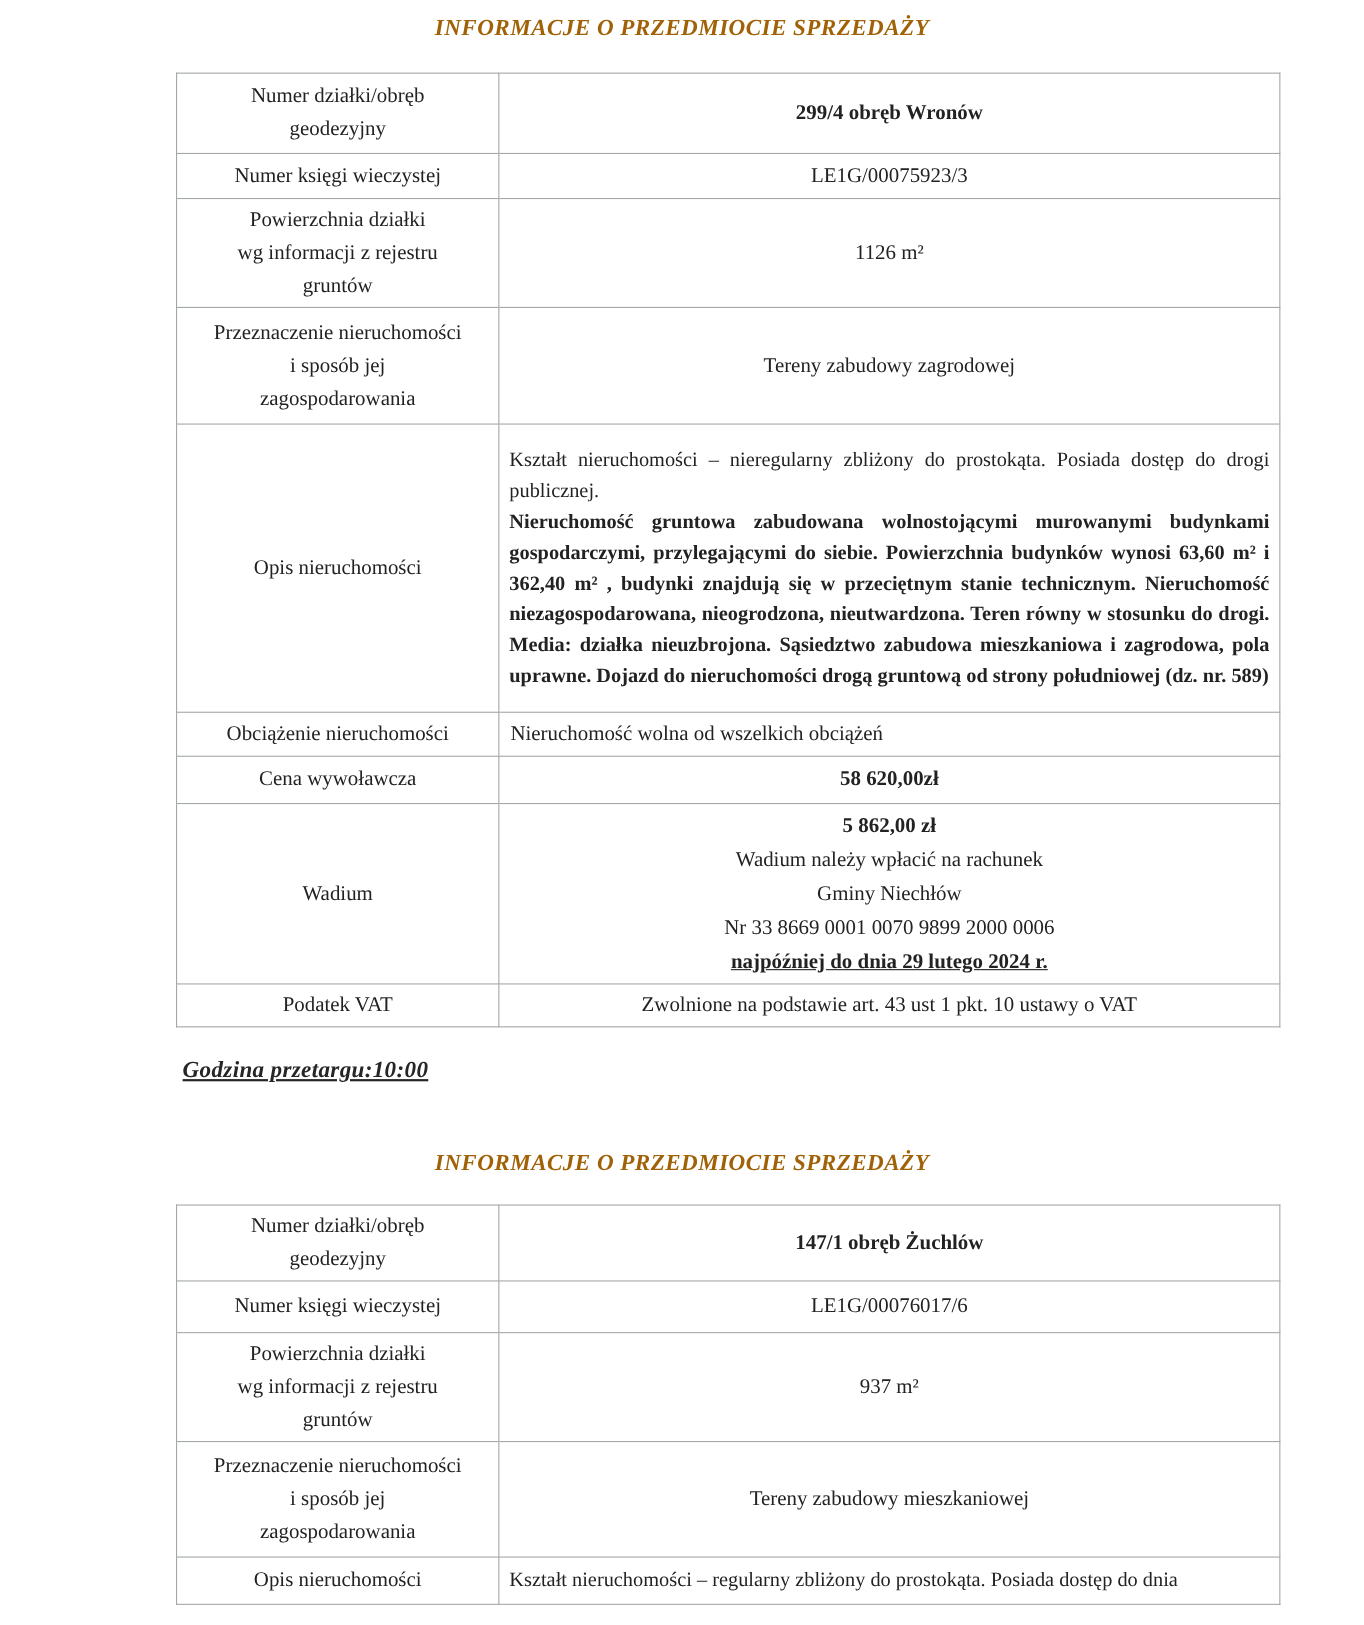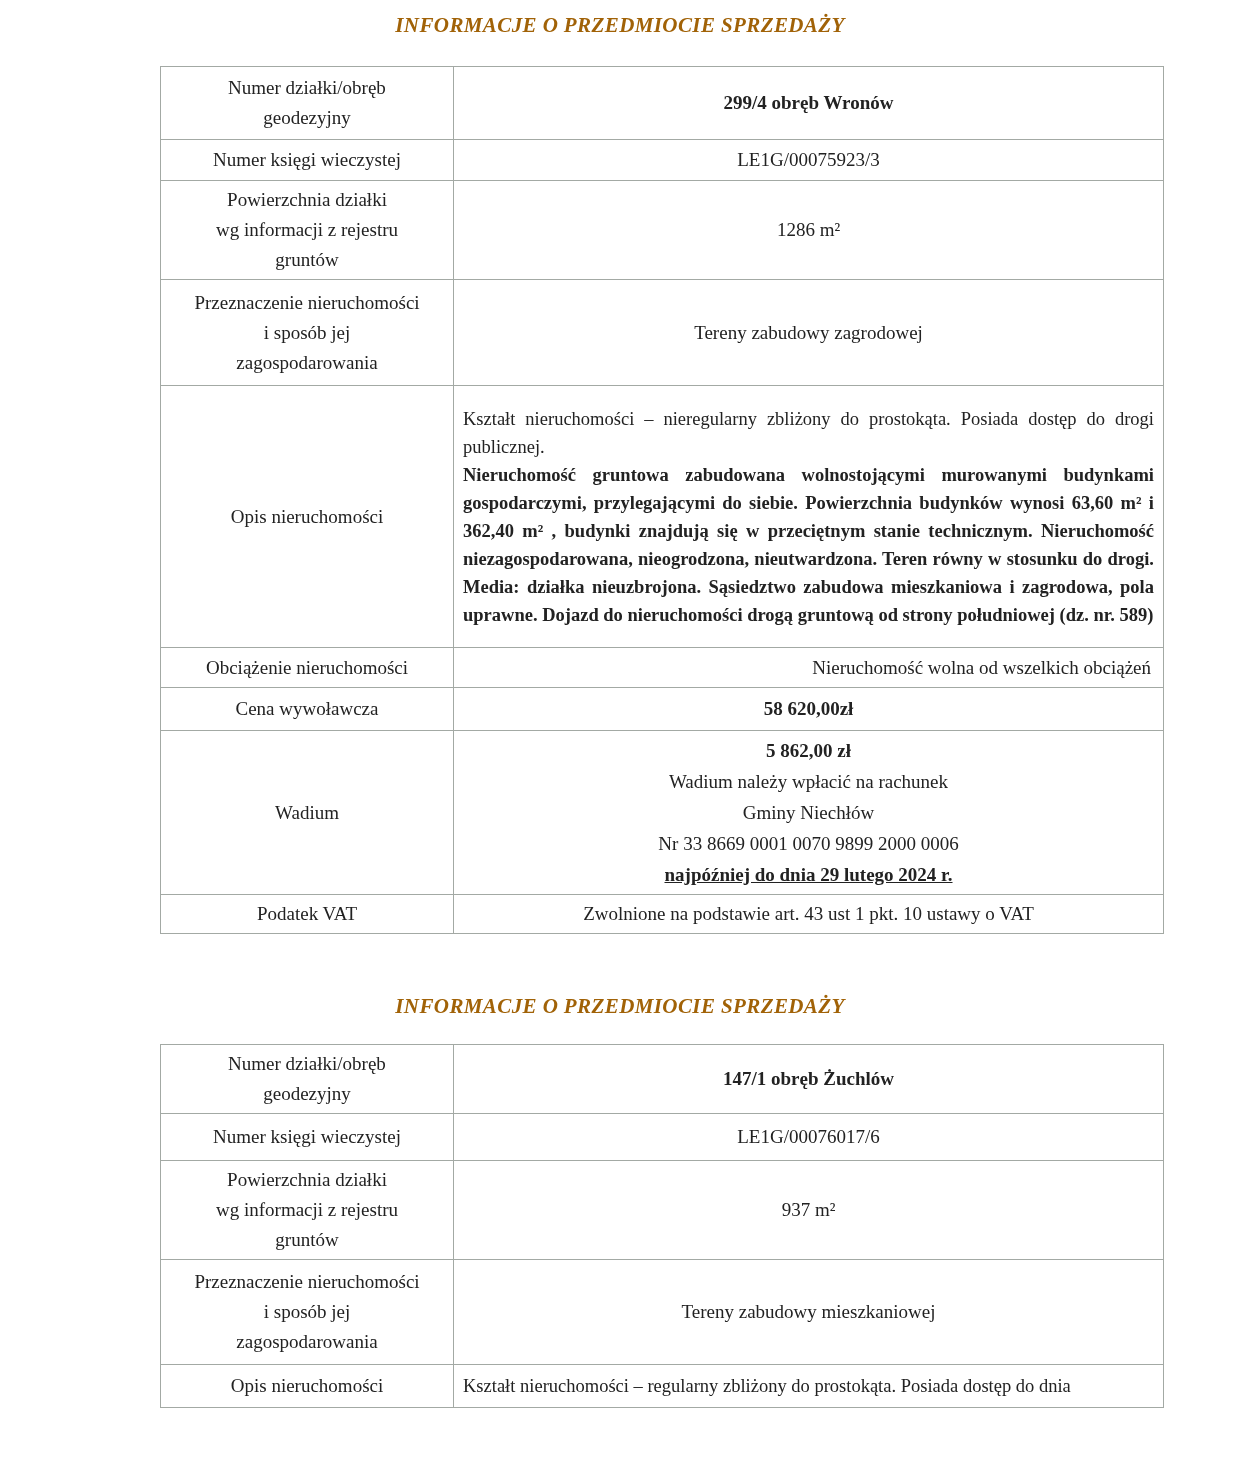--- a/index.html
+++ b/index.html
@@ -42,21 +42,21 @@
     white-space: pre-line;
     line-height: 30px;
     padding: 4px 20px;
   }
   td.value {
     text-align: center;
     line-height: 30px;
     padding: 4px 12px;
     margin-top: 48px;
   }
-  td.value-left { text-align: right; padding-left: 10px; }
+  td.value-left { text-align: left; padding-left: 10px; }
   .bold { font-weight: bold; }
   td.opis-cell {
     text-align: justify;
     line-height: 28px;
     font-size: 18.5px;
     padding: 7px 9px;
   }
   .opis-block { display: block; text-align: justify; }
   .wadium-line { display: block; line-height: 31px; }
   .deadline { font-weight: bold; text-decoration: underline; }
@@ -89,21 +89,21 @@
       <td class="value bold">299/4 obręb Wronów</td>
     </tr>
     <tr style="height:41px">
       <td class="label">Numer księgi wieczystej</td>
       <td class="value">LE1G/00075923/3</td>
     </tr>
     <tr style="height:99px">
       <td class="label">Powierzchnia działki
 wg informacji z rejestru
 gruntów</td>
-      <td class="value">1286 m²</td>
+      <td class="value">1126 m²</td>
     </tr>
     <tr style="height:106px">
       <td class="label">Przeznaczenie nieruchomości
 i sposób jej
 zagospodarowania</td>
       <td class="value">Tereny zabudowy zagrodowej</td>
     </tr>
     <tr style="height:262px">
       <td class="label">Opis nieruchomości</td>
       <td class="opis-cell">
@@ -129,20 +129,21 @@
         <span class="wadium-line deadline">najpóźniej do dnia 29 lutego 2024 r.</span>
       </td>
     </tr>
     <tr style="height:39px">
       <td class="label">Podatek VAT</td>
       <td class="value">Zwolnione na podstawie art. 43 ust 1 pkt. 10 ustawy o VAT</td>
     </tr>
   </tbody>
     </table>
 
+  <div class="auction-time">Godzina przetargu:10:00</div>
 
   <div class="doc-title title-2">INFORMACJE O PRZEDMIOCIE SPRZEDAŻY</div>
 
   <table class="t2">
     <colgroup>
         <col style="width:293px">
         <col style="width:710px">
       </colgroup>
     <tbody>
         <tr style="height:68px">

